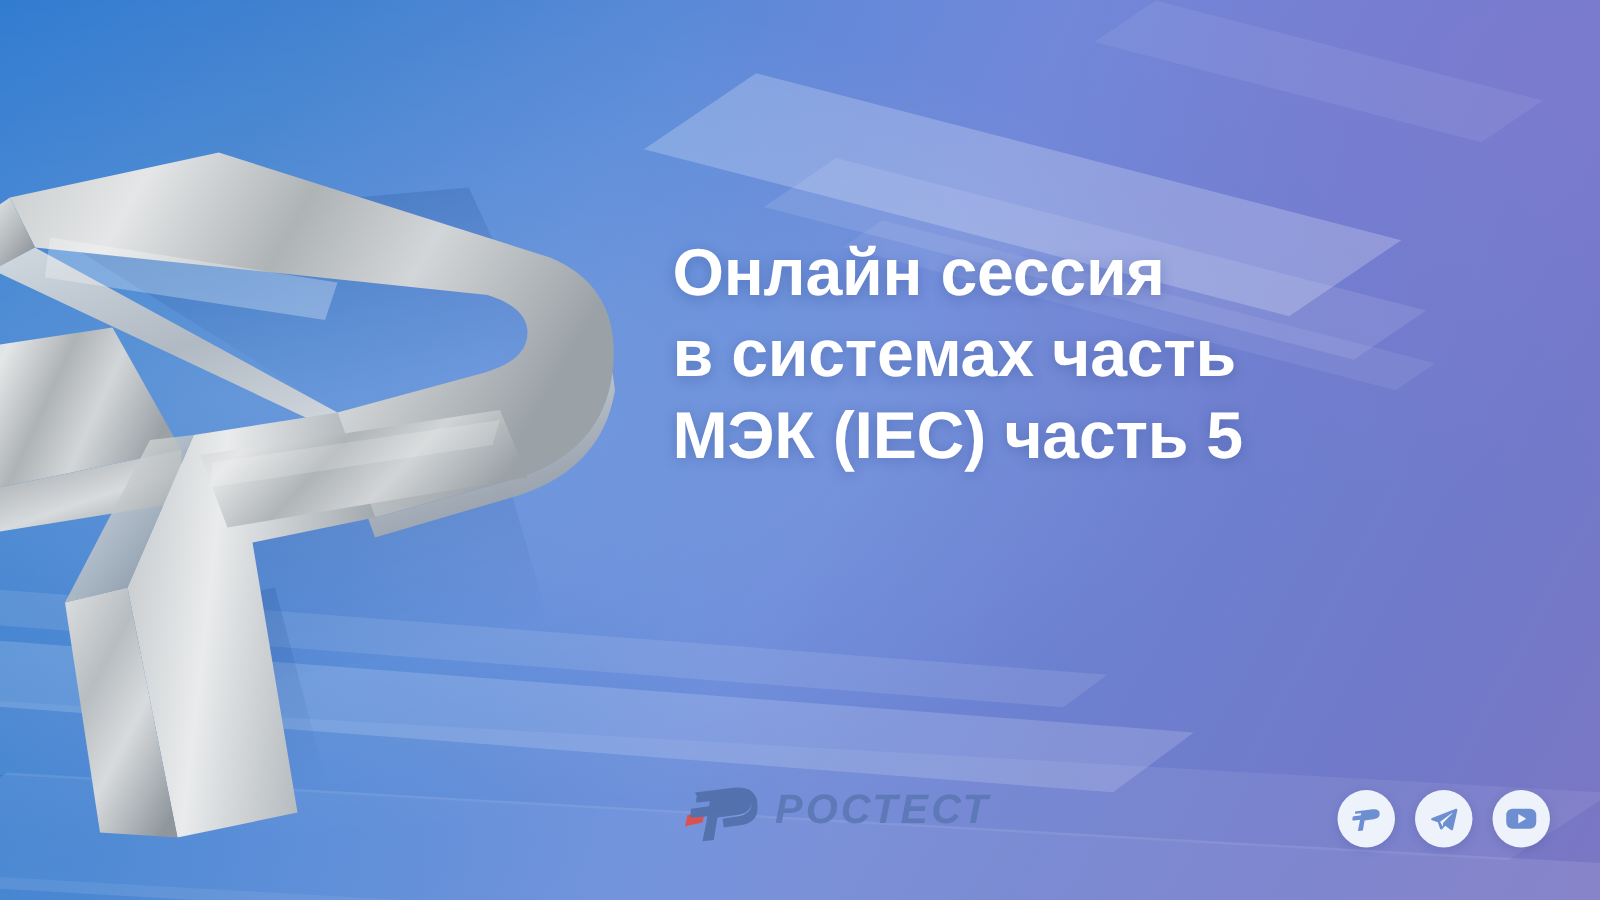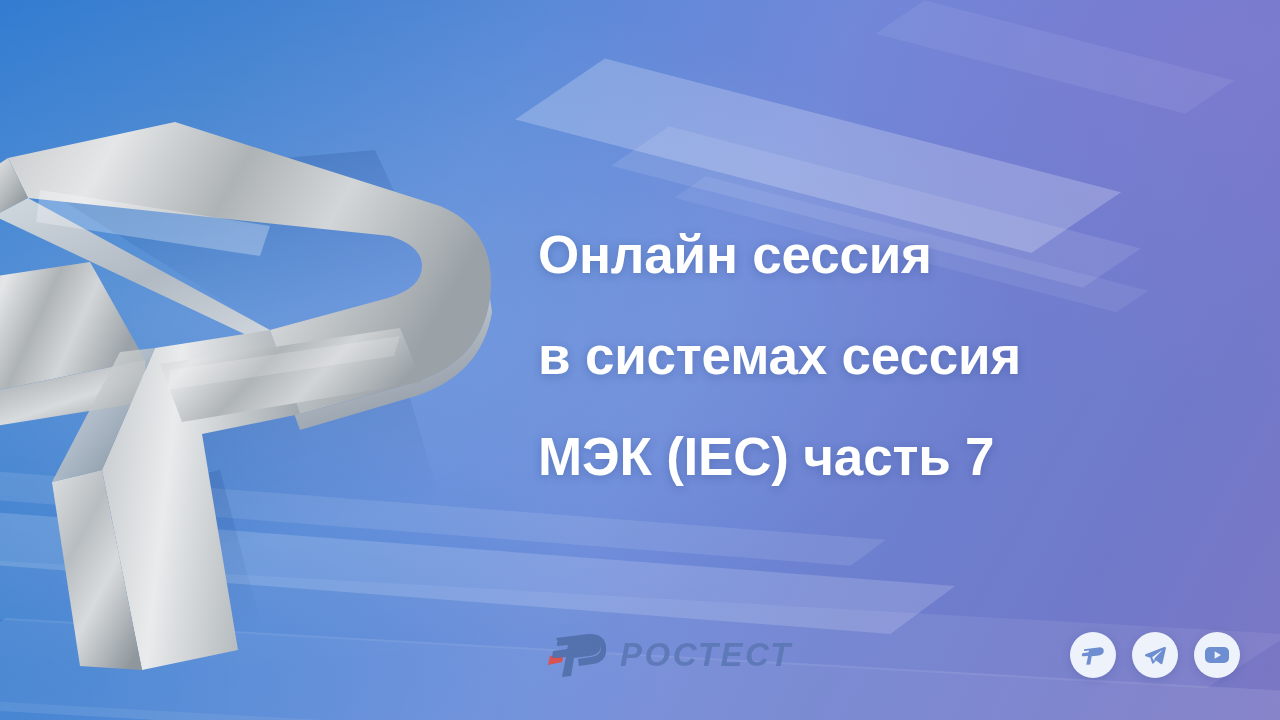--- a/index.html
+++ b/index.html
@@ -94,30 +94,29 @@
     top: 186px;
     width: 700px;
     color: #ffffff;
     font-family: "Liberation Sans", sans-serif;
     font-weight: 700;
     font-size: 53px;
     line-height: 65px;
     letter-spacing: -0.2px;
     text-shadow: 0 2px 10px rgba(25,55,120,0.28);
   }
-  .title .line { display: block; white-space: nowrap; margin-top: 36px; }
+  .title .line { display: block; white-space: nowrap; }
 
   
   .brand {
     position: absolute;
     left: 548px;
     top: 628px;
     height: 54px;
     display: flex;
-    align-items: center;
     gap: 14px;
     opacity: 0.88;
   }
   .brand-mark { width: 58px; height: 46px; display: block; }
   .brand-word {
     color: #5b77b4;
     font-family: "Liberation Sans", sans-serif;
     font-weight: 700;
     font-style: italic;
     font-size: 33px;
@@ -222,22 +221,22 @@
     <path d="M185 318 L132 440 L82 452 L150 322 Z" fill="url(#metalEdge)" opacity="0.85"></path>
 
     <path d="M190 334 L430 298 L452 352 L212 392 Z" fill="url(#metalTop)" opacity="0.95"></path>
 
     <path d="M70 160 L300 196 L290 226 L66 192 Z" fill="#ffffff" opacity="0.28"></path>
     <path d="M200 340 L430 306 L424 326 L198 360 Z" fill="#ffffff" opacity="0.18"></path>
   </svg>
 
   <div class="title">
     <span class="line">Онлайн сессия</span>
-    <span class="line">в системах сессия</span>
-    <span class="line">МЭК (IEC) часть 7</span>
+    <span class="line">в системах часть</span>
+    <span class="line">МЭК (IEC) часть 5</span>
   </div>
 
   <div class="brand">
     <svg class="brand-mark" viewBox="0 0 58 46" aria-hidden="true">
 
       <path d="M2 24 L16 21 L14 30 L0 33 Z" fill="#e8493f"></path>
 
       <path d="M11 12 L40 8 Q52 7 53 15 Q54 23 43 25 L30 27 L31 34 L45 32
                Q60 30 58 14 Q56 1 40 2 L8 6 Z" fill="#4f6ea8"></path>
 

